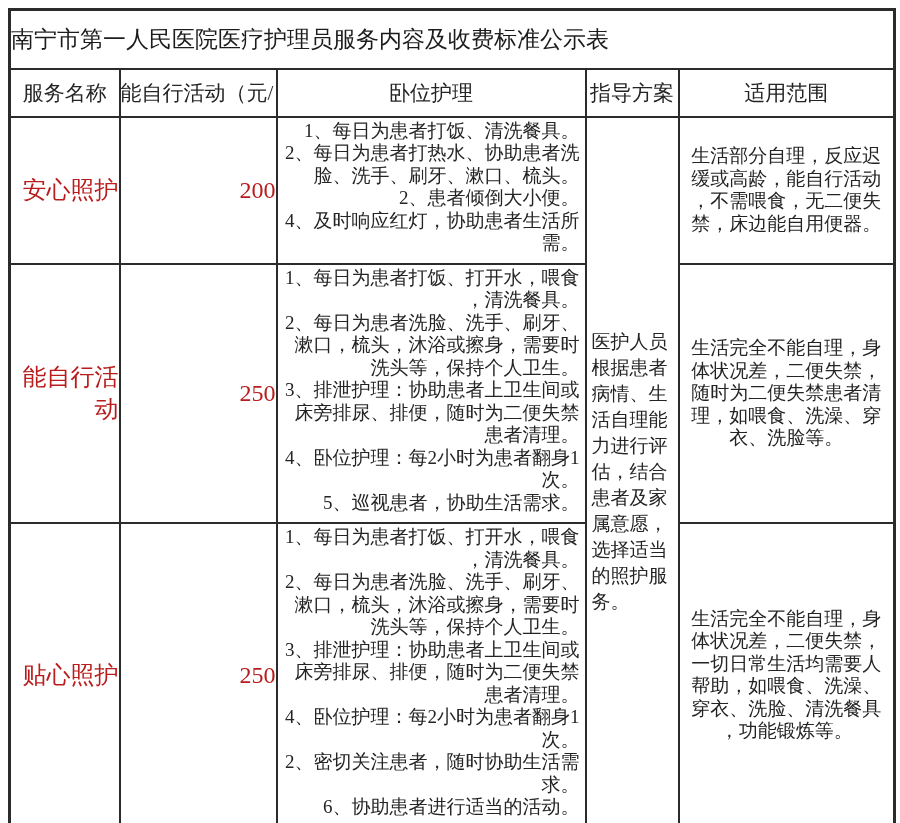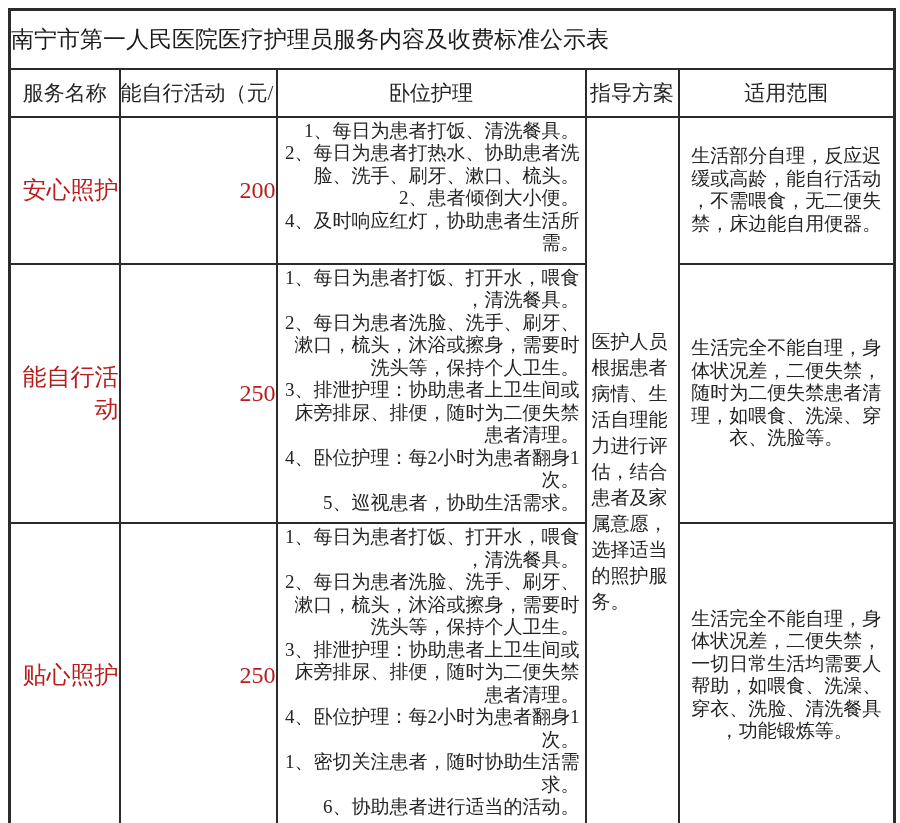--- a/index.html
+++ b/index.html
@@ -105,20 +105,20 @@
     </tr>
 
     <tr class="r3">
       <td class="name-cell">贴心照护</td>
       <td class="fee-cell">250</td>
       <td class="content-cell">
         <span class="content-item">1、每日为患者打饭、打开水，喂食，清洗餐具。</span>
         <span class="content-item">2、每日为患者洗脸、洗手、刷牙、漱口，梳头，沐浴或擦身，需要时洗头等，保持个人卫生。</span>
         <span class="content-item">3、排泄护理：协助患者上卫生间或床旁排尿、排便，随时为二便失禁患者清理。</span>
         <span class="content-item">4、卧位护理：每2小时为患者翻身1次。</span>
-        <span class="content-item">1、密切关注患者，随时协助生活需求。</span>
+        <span class="content-item">2、密切关注患者，随时协助生活需求。</span>
         <span class="content-item">6、协助患者进行适当的活动。</span>
       </td>
       <td class="scope-cell">生活完全不能自理，身体状况差，二便失禁，一切日常生活均需要人帮助，如喂食、洗澡、穿衣、洗脸、清洗餐具，功能锻炼等。</td>
     </tr>
   </tbody>
     </table>
 </div>
 
 </body></html>

